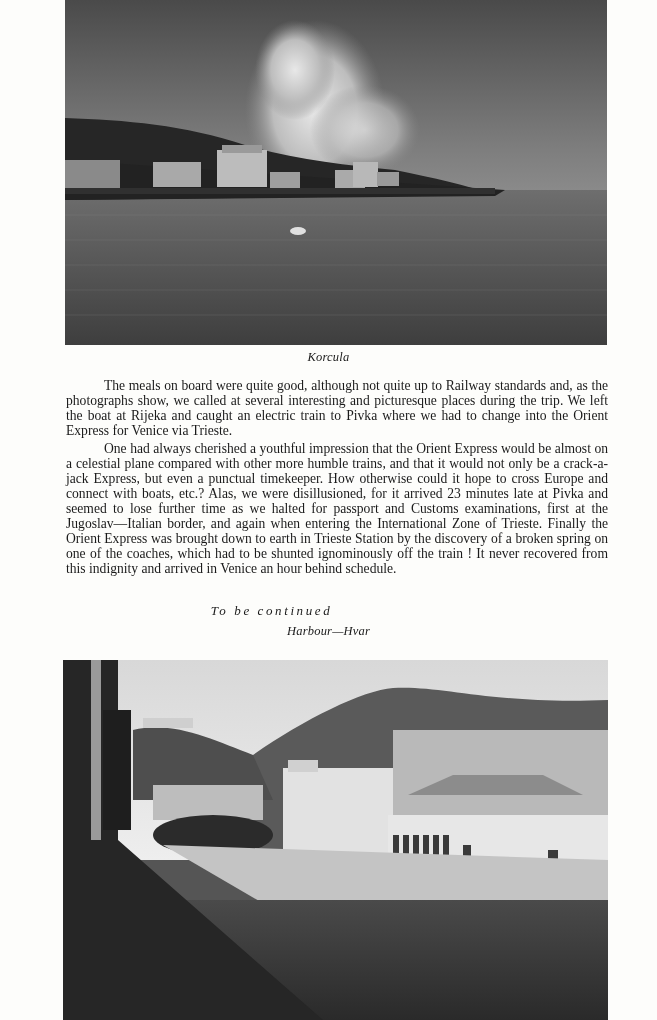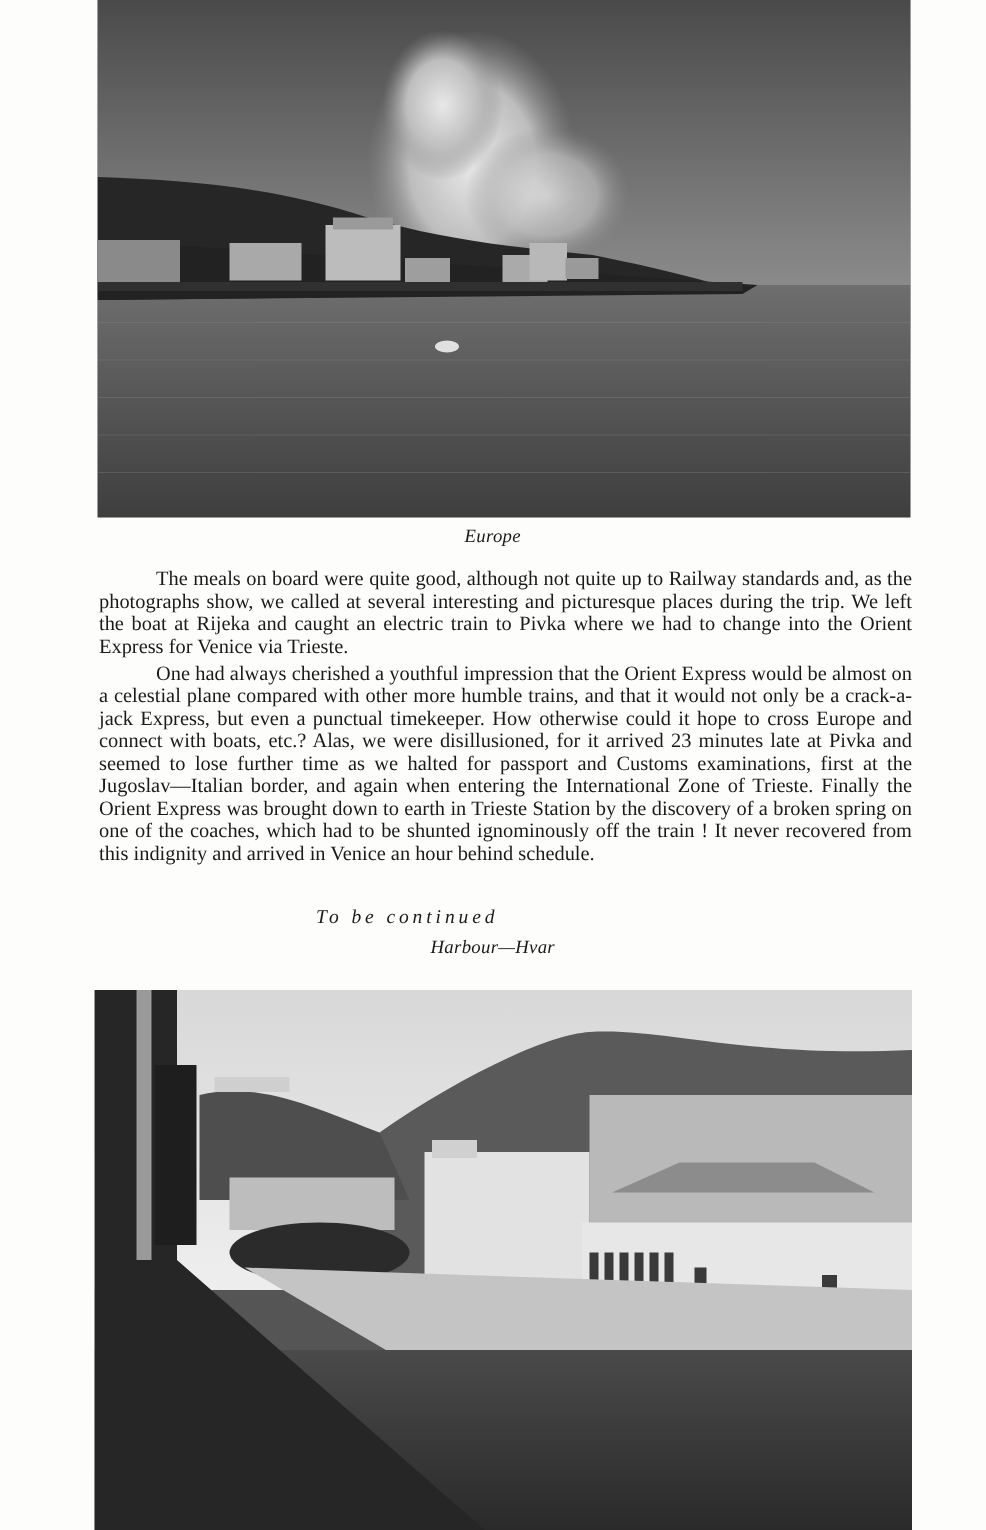--- a/index.html
+++ b/index.html
@@ -73,21 +73,21 @@
     <g stroke="#8a8a8a" stroke-width="0.6" opacity="0.35">
       <line x1="0" y1="215" x2="542" y2="215"></line>
       <line x1="0" y1="240" x2="542" y2="240"></line>
       <line x1="0" y1="265" x2="542" y2="265"></line>
       <line x1="0" y1="290" x2="542" y2="290"></line>
       <line x1="0" y1="315" x2="542" y2="315"></line>
     </g>
   </svg>
 </div>
 
-<div class="caption" id="caption-top">Europe</div>
+<div class="caption" id="caption-top">Korcula</div>
 
 <div class="article">
   <p>The meals on board were quite good, although not quite up to Railway standards and, as the photographs show, we called at several interesting and picturesque places during the trip. We left the boat at Rijeka and caught an electric train to Pivka where we had to change into the Orient Express for Venice via Trieste.</p>
   <p>One had always cherished a youthful impression that the Orient Express would be almost on a celestial plane compared with other more humble trains, and that it would not only be a crack-a-jack Express, but even a punctual timekeeper. How otherwise could it hope to cross Europe and connect with boats, etc.? Alas, we were disillusioned, for it arrived 23 minutes late at Pivka and seemed to lose further time as we halted for passport and Customs examinations, first at the Jugoslav—Italian border, and again when entering the International Zone of Trieste. Finally the Orient Express was brought down to earth in Trieste Station by the discovery of a broken spring on one of the coaches, which had to be shunted ignominously off the train ! It never recovered from this indignity and arrived in Venice an hour behind schedule.</p>
 </div>
 
 <div class="continued">To be continued</div>
 
 <div class="caption" id="caption-bottom">Harbour—Hvar</div>
 

